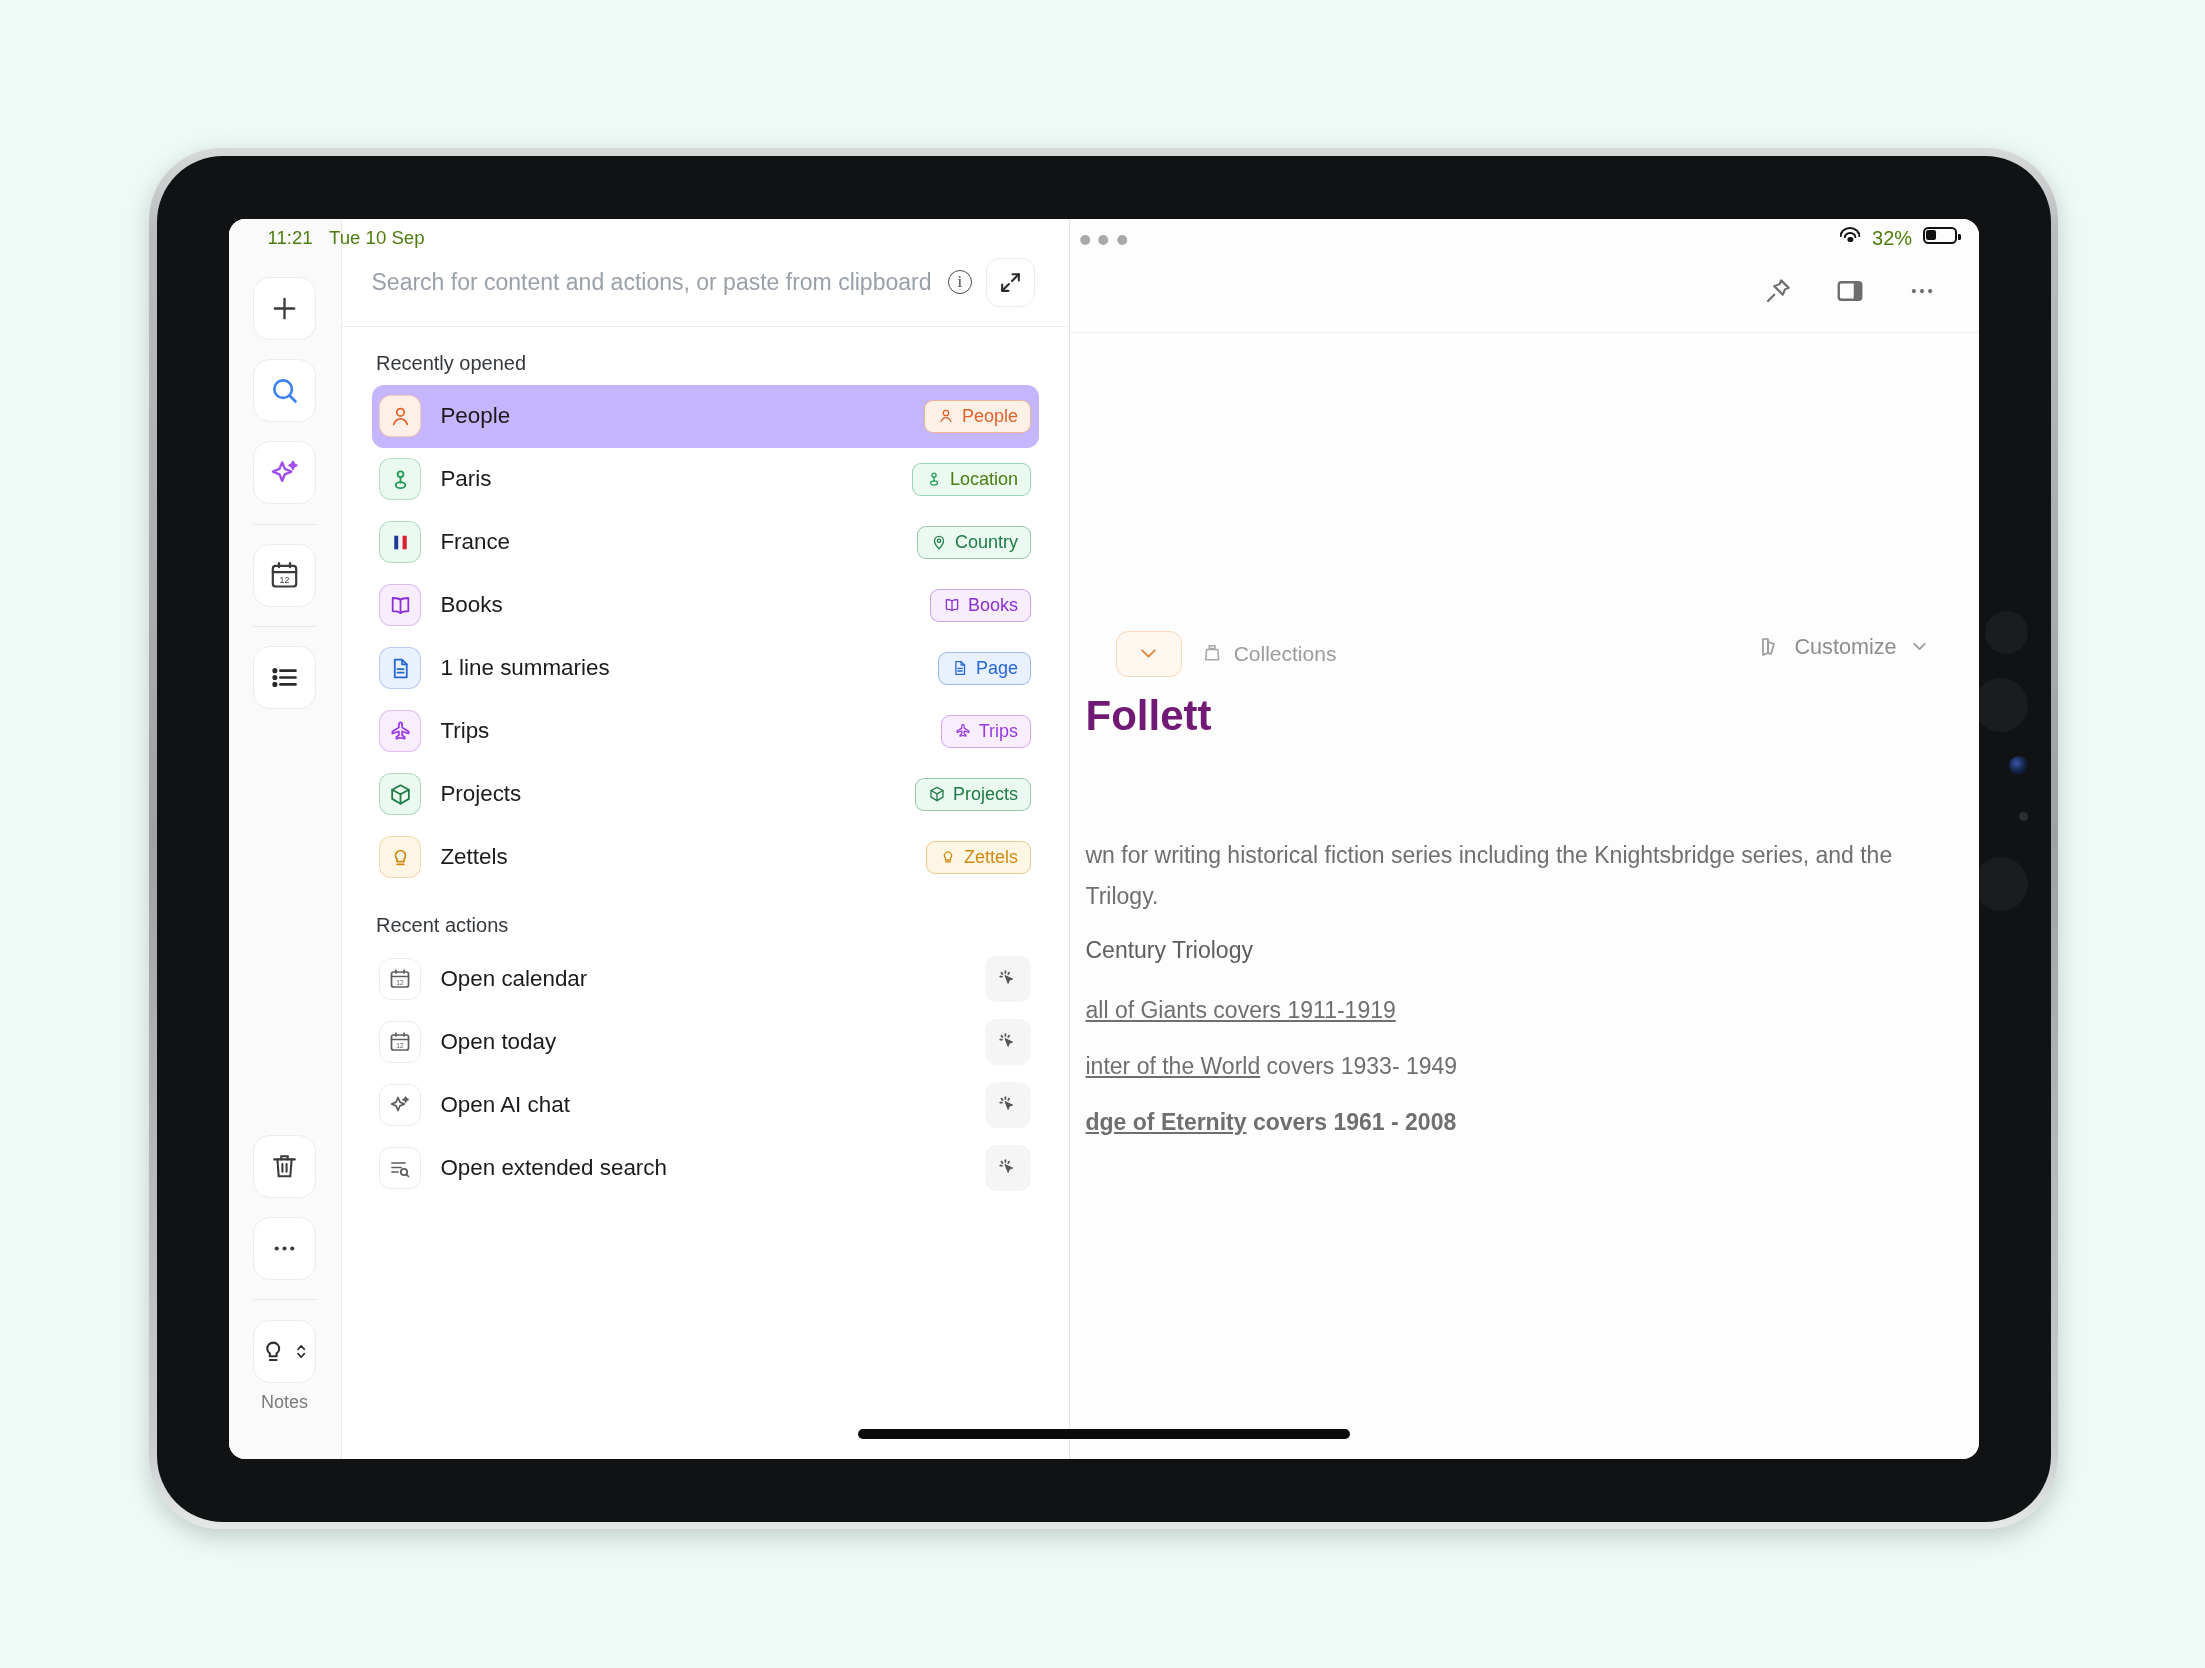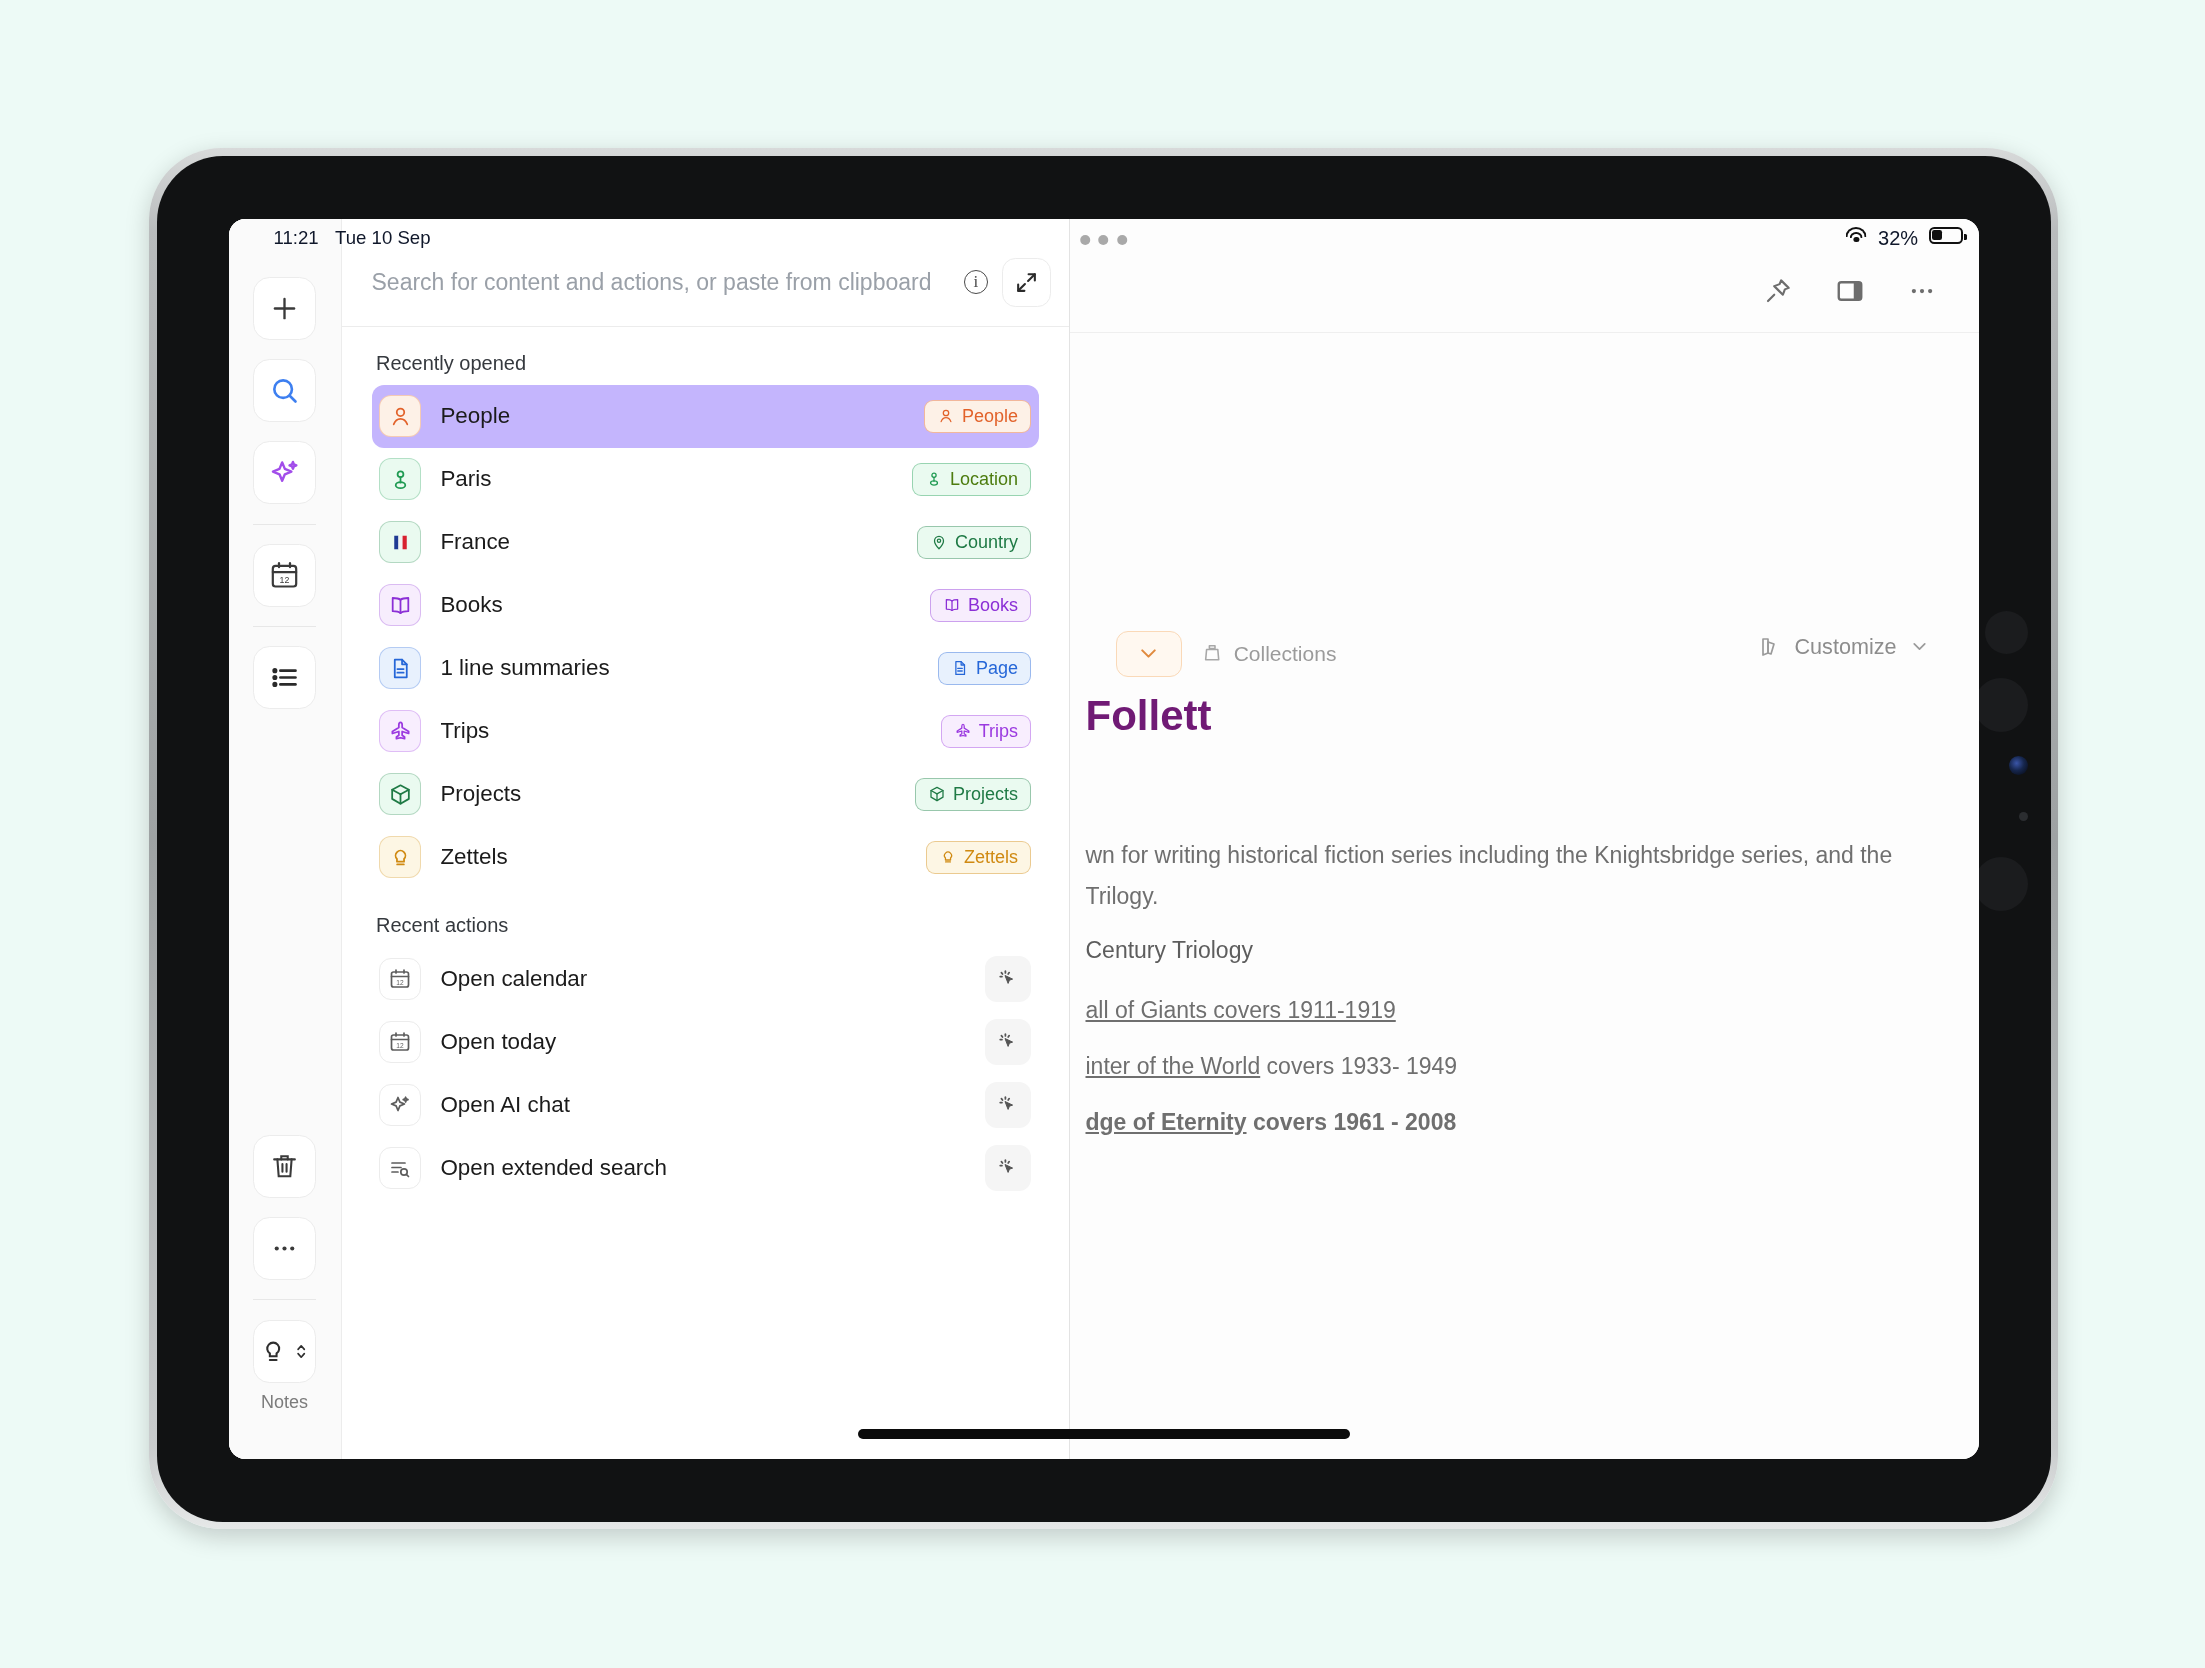--- a/index.html
+++ b/index.html
@@ -38,23 +38,23 @@
   .cam { position:absolute; right:22.4px; border-radius:50%; background:#1b1c1e; }
   .cam.c1 { top:455px; width:43px; height:43px; }
   .cam.c2 { top:522px; width:54px; height:54px; }
   .cam.c3 { top:600px; width:19.4px; height:19.4px;
             background: radial-gradient(circle at 40% 38%, #3a55a8 0%, #16264d 45%, #05060b 100%); }
   .cam.c4 { top:656px; width:9px; height:9px; background:#2b2d30; }
   .cam.c5 { top:701px; width:54px; height:54px; }
 
   
   #statusbar {
-    position:absolute; left:14px; top:0; width:100%; height:39px;
+    position:absolute; left:8px; top:0; width:100%; height:39px;
     display:flex; align-items:center; z-index:40;
-    font-size:18.6px; color:#0f172a; pointer-events:none;
+    font-size:18.6px; color:#4d7c0f; pointer-events:none;
   }
   #sb-left { position:absolute; left:31px; display:flex; gap:16.4px; align-items:center;}
   #sb-right { position:absolute; right:30px; display:flex; gap:10.4px; align-items:flex-start; }
   #sb-right .pct { font-size:20px; }
   .wifi { width:22.4px; height:16.4px; position:relative; }
   .wifi i { position:absolute; left:50%; border:2.2px solid #111; border-bottom:none;
             border-radius:50% 50% 0 0 / 100% 100% 0 0; transform:translateX(-50%); }
   .wifi i:nth-child(1){ width:21px; height:9.7px; top:0.7px; }
   .wifi i:nth-child(2){ width:12.7px; height:6px;  top:5.2px; }
   .wifi i:nth-child(3){ width:5.2px; height:5.2px; top:10.4px; border:none; background:#111; border-radius:50%; }
@@ -78,21 +78,21 @@
   .railsep { width:63px; height:0.7px; background:#e7e7e7; margin:0 0 19.4px 0; }
   #rail .spacer { flex:1; }
   #rail .notes-label { font-size:18px; color:#7b7b7b; margin-top:3px; }
 
   
   #panel {
     position:absolute; left:113px; top:0; width:728px; height:100%;
     background:#fff; border-right:0.7px solid #e3e3e3; z-index:35;
     display:flex; flex-direction:column;
   }
-  #searchrow { display:flex; align-items:center; padding:39px 18px 0 30px; gap:13.4px; }
+  #searchrow { display:flex; align-items:center; padding:39px 34px 0 30px; gap:13.4px; }
   #searchbox { flex:1; position:relative; overflow:hidden; }
   #searchbox input {
     width:130%; border:none; outline:none; font-size:23px; color:#222;
     font-family:"Liberation Sans", sans-serif; background:transparent;
   }
   #searchbox input::placeholder { color:#9aa0a8; }
   .infocirc { width:24.6px; height:24.6px; border:1.5px solid #4a4a4a; border-radius:50%;
               display:flex; align-items:center; justify-content:center;
               font-size:17px; color:#4a4a4a; font-family:"Liberation Serif", serif; flex:none; }
   .expandbtn { width:49px; height:49px; border:0.7px solid #ececec; border-radius:13.4px; background:#fff;

